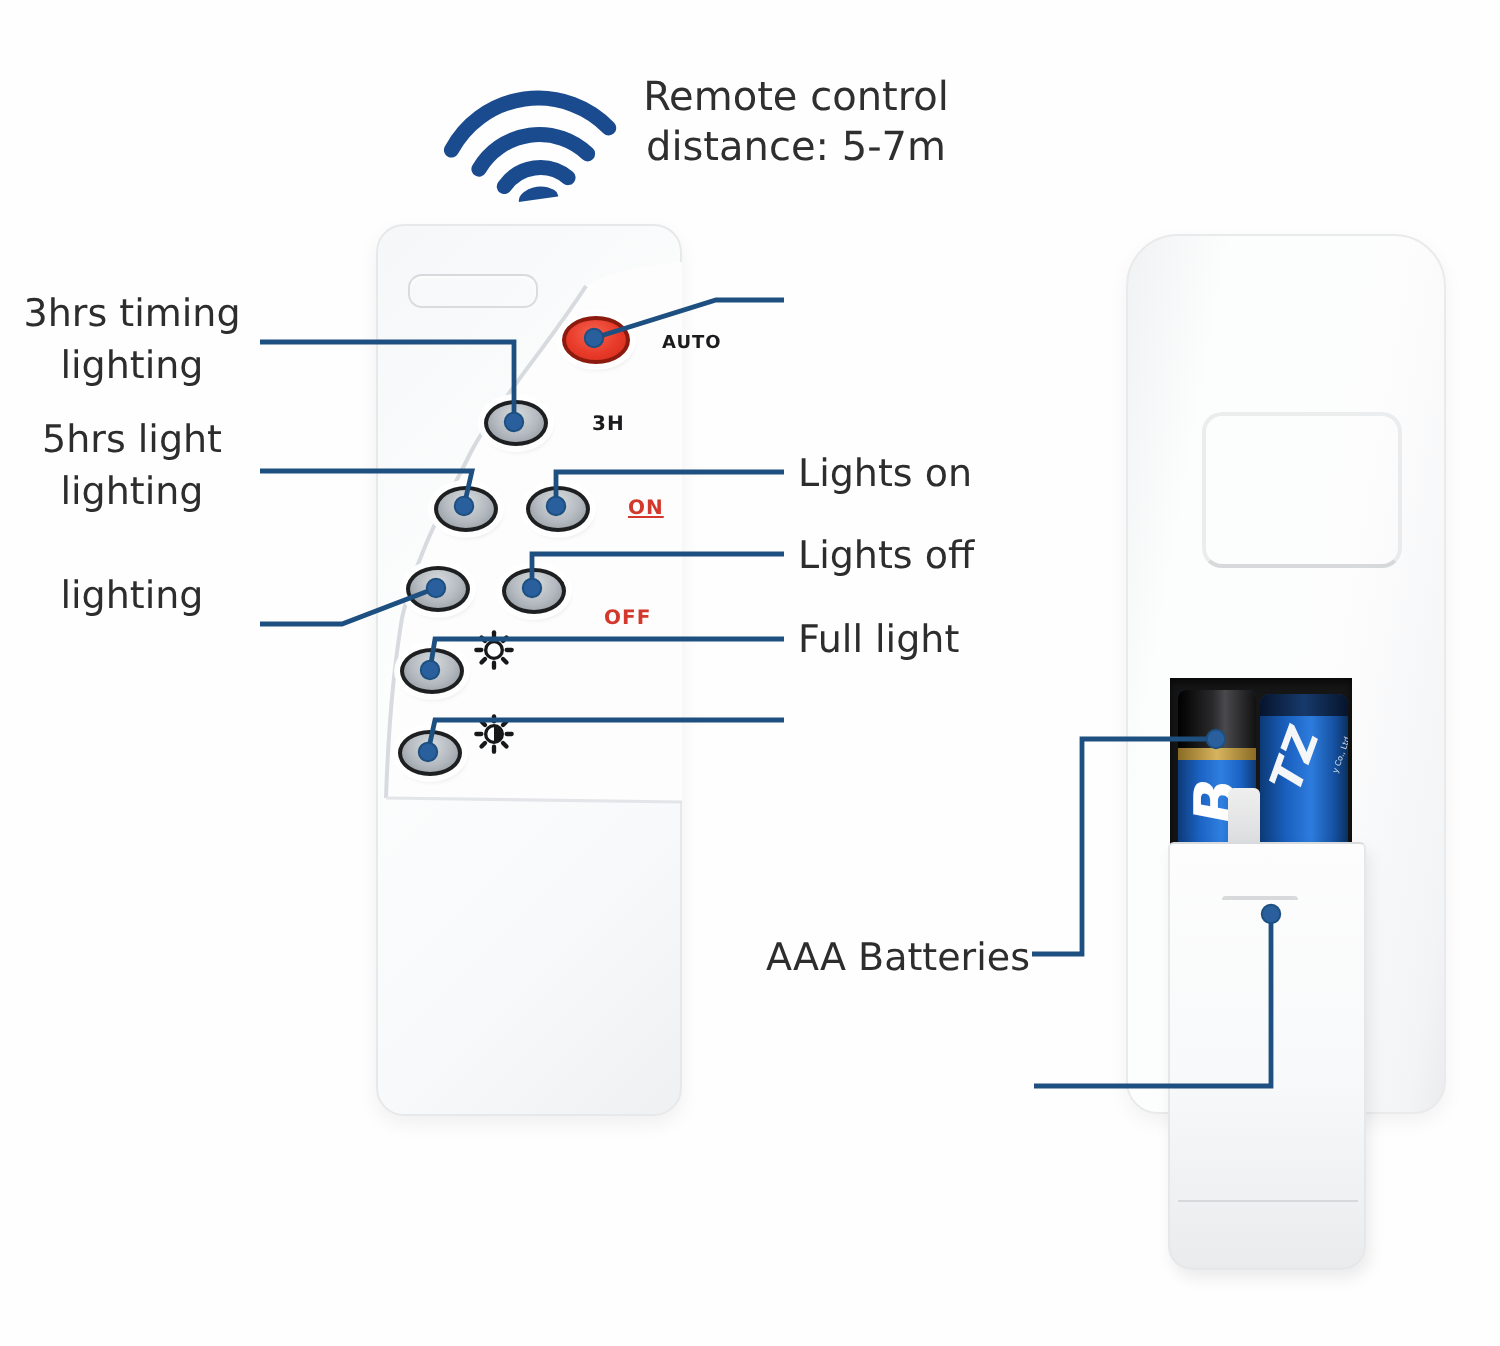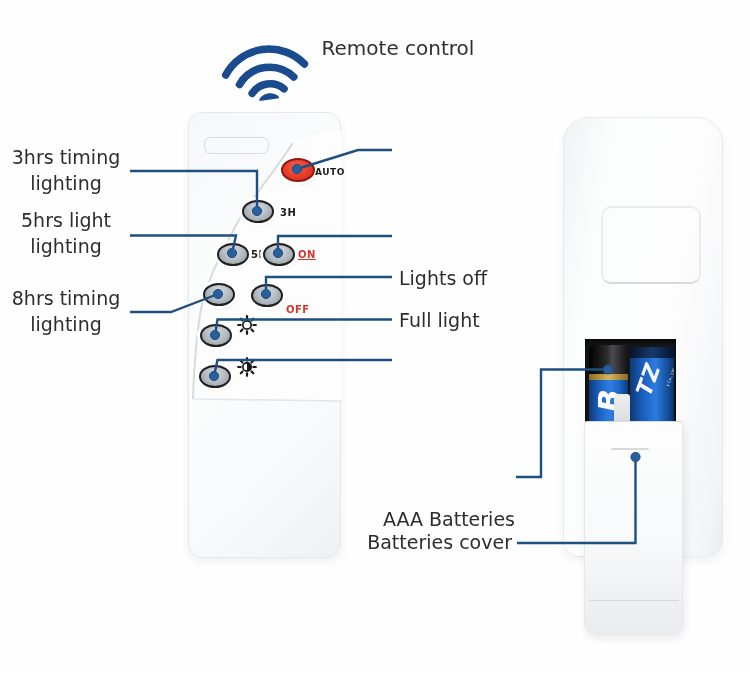--- a/index.html
+++ b/index.html
@@ -40,21 +40,21 @@
     background:radial-gradient(ellipse at 50% 30%,#d7dbde 0%,#b3b9bf 55%,#899097 100%);
     box-shadow:0 0 0 3px rgba(255,255,255,0.95), 1px 2px 3px rgba(0,0,0,0.18);
   }
   .btn.red {
     width:34px; height:24px;
     border-color:#8c1a0f;
     background:radial-gradient(ellipse at 45% 35%,#f4624f 0%,#e83a29 55%,#cf2a1b 100%);
   }
   .btn-label {
     position:absolute; font-size:10px; font-weight:bold; color:#1b1b1d;
-    letter-spacing:0.5px; line-height:12px;
+    letter-spacing:0.5px; line-height:12px;padding-left:16px;
   }
   .btn-label.red { color:#d4382c; }
   .btn-label.auto { font-size:9px; }
   .sun-svg { position:absolute; width:20px; height:20px; }
 
   
   #remote-back {
     left:563px; top:117px; width:160px; height:440px;
     background:linear-gradient(100deg,#f1f2f3 0%,#fcfdfd 22%,#fdfdfe 60%,#f3f4f5 92%,#ececee 100%);
     border:1px solid #e9eaeb; border-radius:26px 26px 16px 16px;
@@ -133,21 +133,21 @@
   }
   .lbl.two-line { text-align:center; width:124px; white-space:normal; }
   #lbl-3h  { left:4px;  top:144px; }
   #lbl-5h  { left:4px;  top:207px; }
   #lbl-8h  { left:4px;  top:285px; }
   #lbl-auto  { left:399px; top:138px; }
   #lbl-on    { left:399px; top:224px; }
   #lbl-off   { left:399px; top:265px; }
   #lbl-full  { left:399px; top:307px; }
   #lbl-half  { left:399px; top:348px; }
-  #lbl-aaa   { right:235px; top:466px;margin-top:40px; }
+  #lbl-aaa   { right:235px; top:466px; }
   #lbl-cover { right:238px; top:529px; }
 
   
   #leader-overlay { left:0; top:0; width:750px; height:673px; pointer-events:none; }
   #leader-overlay polyline { fill:none; stroke:#1d5080; stroke-width:2.4; }
   #leader-overlay circle { fill:#2a5f9e; stroke:#1d5080; stroke-width:1; }
 </style>
 </head>
 <body>
 
@@ -156,20 +156,21 @@
   <svg id="wifi-icon" class="abs" viewBox="0 0 110 80">
     <g fill="none" stroke="#1a4b8e" stroke-linecap="round">
       <path d="M13,48 A52,52 0 0 1 97,48" stroke-width="8"></path>
       <path d="M26,60 A37,37 0 0 1 84,60" stroke-width="8"></path>
       <path d="M38,71 A23,23 0 0 1 72,71" stroke-width="8"></path>
       <path d="M49,80 A10,10 0 0 1 61,80" stroke-width="9"></path>
     </g>
   </svg>
   <div id="header-text" class="abs">
     <div>Remote control</div>
+    <div>distance: 5-7m</div>
   </div>
 
   <div id="remote-front" class="abs">
     <svg id="front-panel-svg" class="abs" viewBox="0 0 153 446">
       <path d="M104,30 C86,58 60,88 47,112 C33,140 19,164 12,196 C7,226 5,256 4,286 L152,288 L152,18 C132,20 114,23 104,30 Z" fill="#fdfdfe"></path>
       <path d="M104,30 C86,58 60,88 47,112 C33,140 19,164 12,196 C7,226 5,256 4,286" fill="none" stroke="#d7dade" stroke-width="2"></path>
       <path d="M4,286 L152,288" fill="none" stroke="#e3e5e8" stroke-width="1.6"></path>
     </svg>
     <div id="front-notch" class="abs"></div>
 
@@ -247,27 +248,26 @@
 
   <div id="lbl-3h" class="lbl two-line">
     <div>3hrs timing</div>
     <div>lighting</div>
   </div>
   <div id="lbl-5h" class="lbl two-line">
     <div>5hrs light</div>
     <div>lighting</div>
   </div>
   <div id="lbl-8h" class="lbl two-line">
-    <div>8hrs timing</div>
     <div>lighting</div>
   </div>
+  <div id="lbl-on" class="lbl">Lights on</div>
   <div id="lbl-full" class="lbl">Full light</div>
   <div id="lbl-off" class="lbl">Lights off</div>
   <div id="lbl-aaa" class="lbl">AAA Batteries</div>
-  <div id="lbl-cover" class="lbl">Batteries cover</div>
 
   <svg id="leader-overlay" class="abs" viewBox="0 0 750 673">
     <polyline points="297,169 358,150 392,150"></polyline>
     <polyline points="257,211 257,171 130,171"></polyline>
     <polyline points="232,253 236,235.5 130,235.5"></polyline>
     <polyline points="278,253 278,236 392,236"></polyline>
     <polyline points="218,294 171,312 130,312"></polyline>
     <polyline points="266,294 266,277 392,277"></polyline>
     <polyline points="215,335 217.5,319.5 392,319.5"></polyline>
     <polyline points="214,376 217.5,360 392,360"></polyline>

